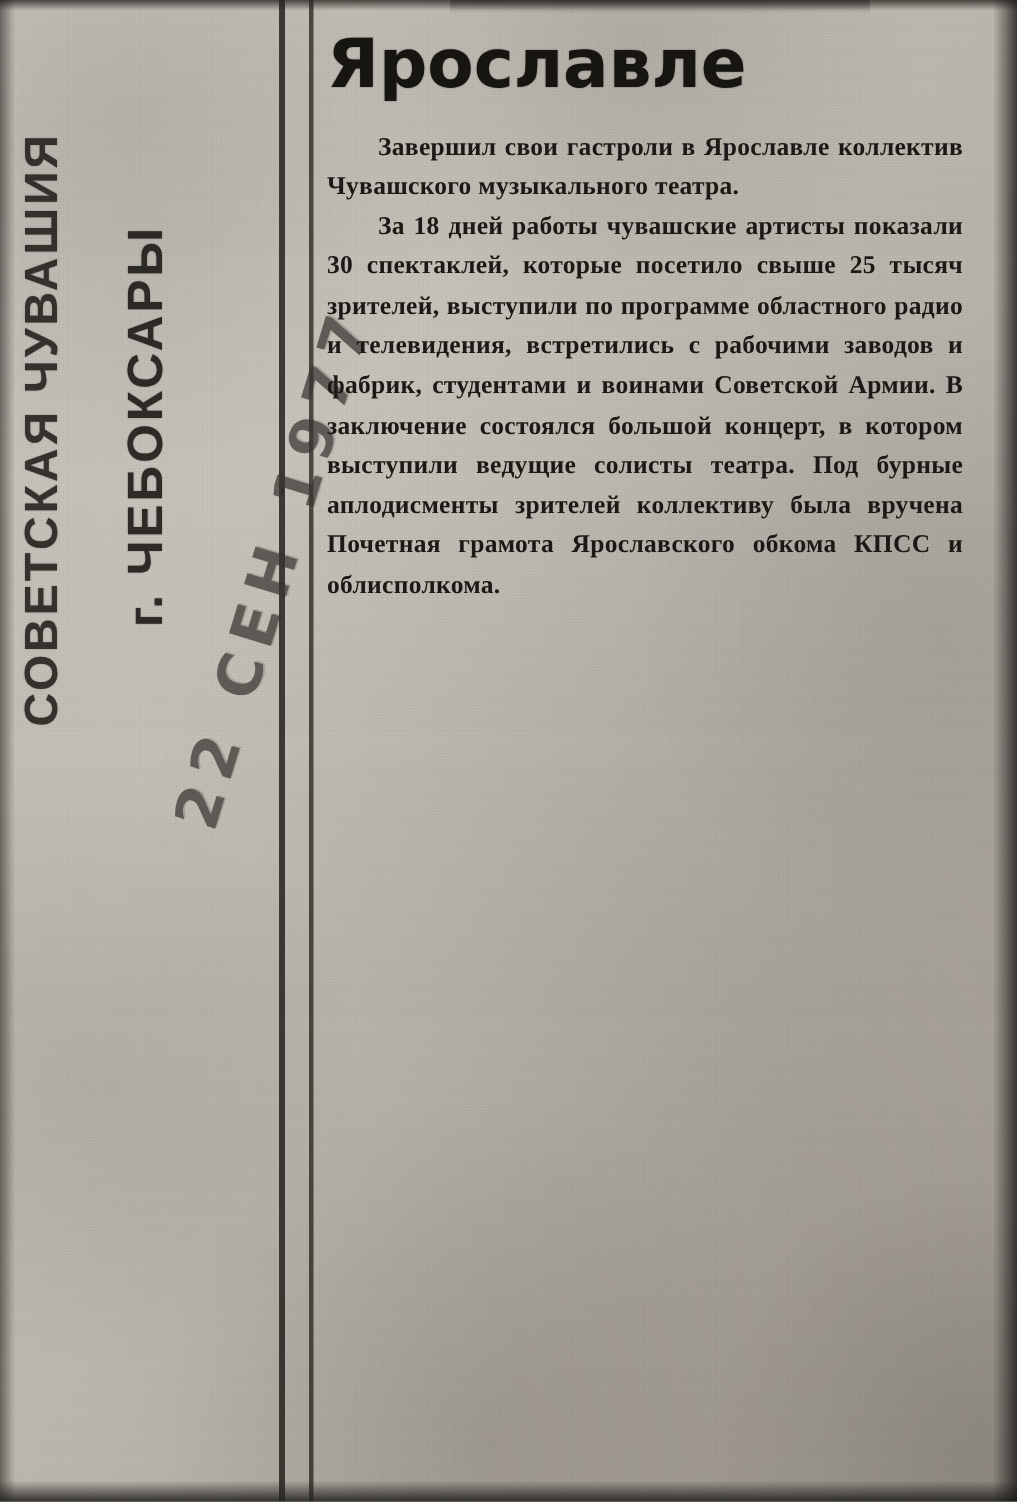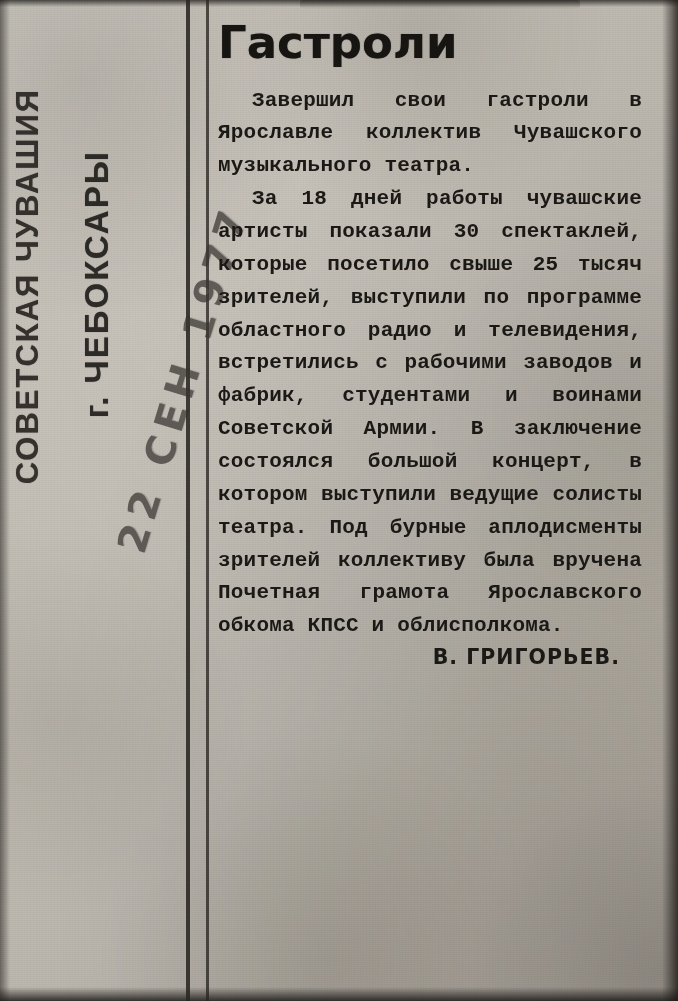--- a/index.html
+++ b/index.html
@@ -130,22 +130,22 @@
     font-size: 45px;
     line-height: 1.30;
     letter-spacing: 0px;
     margin: 0 0 12px 0;
     text-shadow: 0 0 1px rgba(0,0,0,.5);
   }
   #headline .hl-line { display: block; }
 
   #body-text {
     color: #1d1b18;
-    font-family: Liberation Mono, monospace;
-    font-size: 21px;
+    font-family: Liberation Serif, serif;
+    font-size: 17px;
     font-weight: bold;
     line-height: 1.565;
     text-align: justify;
     letter-spacing: .2px;
   }
   #body-text p {
     margin: 0;
     text-indent: 34px;
   }
   #byline {
@@ -190,24 +190,23 @@
   <div class="rule rule-inner"></div>
 
   <div class="vstrip" id="strip-paper">СОВЕТСКАЯ ЧУВАШИЯ</div>
 
   <div class="vstrip" id="strip-city">г. ЧЕБОКСАРЫ</div>
 
   <div id="datestamp">22 СЕН 1977</div>
 
   <div id="article">
     <h1 id="headline">
-      <span class="hl-line">Гастроли</span>
+      <span class="hl-line">Ярославле</span>
     </h1>
 
     <div id="body-text">
       <p>Завершил свои гастроли в Ярославле коллектив Чувашского музыкального театра.</p>
       <p>За 18 дней работы чувашские артисты показали 30 спектаклей, которые посетило свыше 25 тысяч зрителей, выступили по программе областного радио и телевидения, встретились с рабочими заводов и фабрик, студентами и воинами Советской Армии. В заключение состоялся большой концерт, в котором выступили ведущие солисты театра. Под бурные аплодисменты зрителей коллективу была вручена Почетная грамота Ярославского обкома КПСС и облисполкома.</p>
     </div>
 
-    <div id="byline">В. ГРИГОРЬЕВ.</div>
   </div>
 
 </div>
 
 </body></html>

